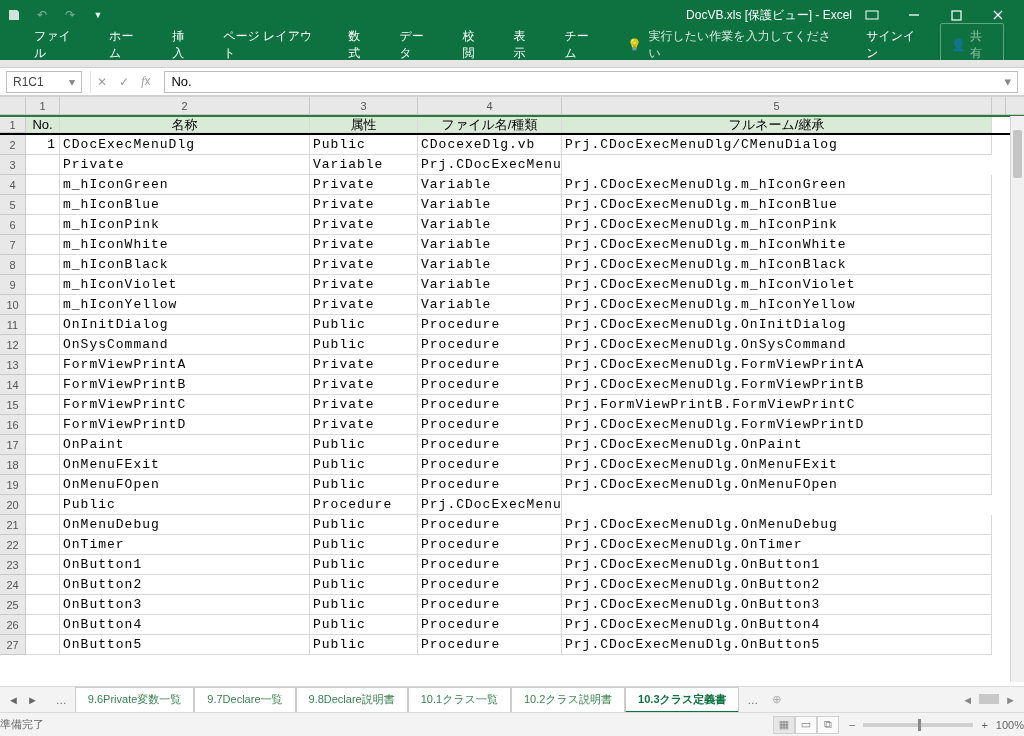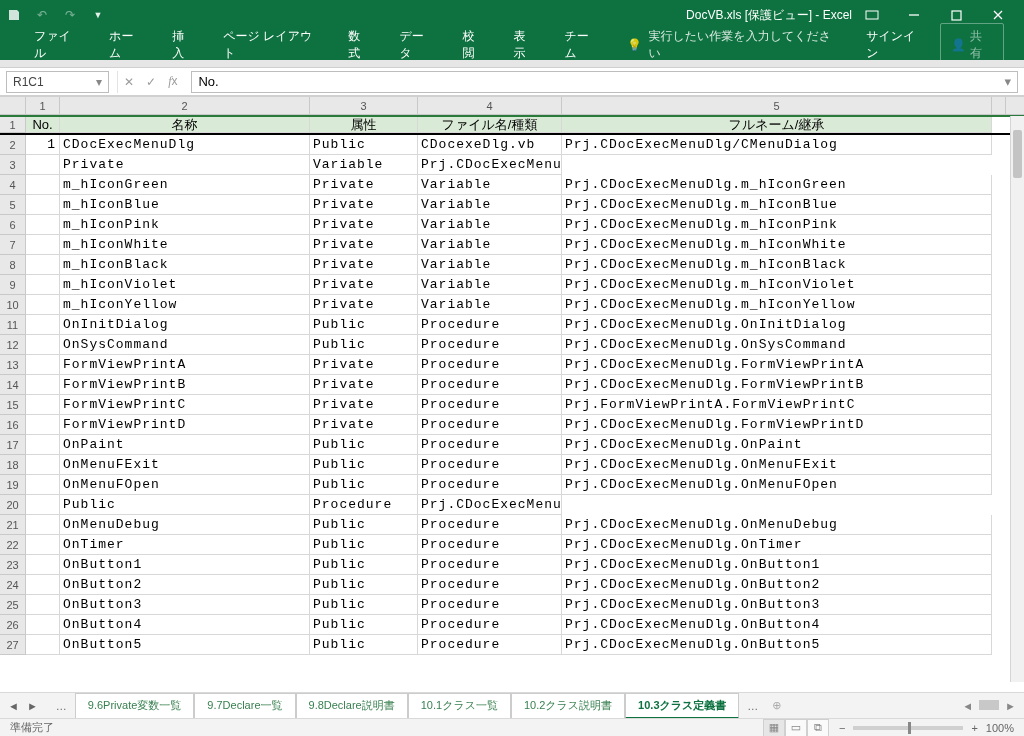--- a/index.html
+++ b/index.html
@@ -10,21 +10,21 @@
 .titlebar .title{flex:1;text-align:right;font-size:12px}
 .winbtns{display:flex;gap:2px}
 .winbtn{width:40px;height:26px;display:flex;align-items:center;justify-content:center;color:#fff}
 .ribbon{height:30px;background:#0d7240;color:#fff;display:flex;align-items:center;padding:0 20px;gap:0}
 .ribbon .tab{padding:0 14px;height:30px;display:flex;align-items:center;font-size:12px;cursor:pointer}
 .ribbon .spacer{flex:1}
 .ribbon .signin{padding:0 14px}
 .ribbon .share{padding:4px 10px;border:1px solid rgba(255,255,255,.35);border-radius:2px;display:flex;align-items:center;gap:4px;color:rgba(255,255,255,.55)}
 .subline{height:8px;background:#e6e6e6;border-bottom:1px solid #d0d0d0}
 .fxbar{height:28px;background:#fff;border-bottom:1px solid #d0d0d0;display:flex;align-items:center;padding:0 6px;gap:8px}
-.namebox{width:103px;height:22px;border:1px solid #bdbdbd;display:flex;align-items:center;padding:0 6px;font-size:12px;color:#444}
+.namebox{width:76px;height:22px;border:1px solid #bdbdbd;display:flex;align-items:center;padding:0 6px;font-size:12px;color:#444}
 .namebox .dd{margin-left:auto;color:#888}
 .fxbtns{display:flex;align-items:center;gap:12px;color:#9c9c9c;padding:0 6px;border-left:1px solid #e3e3e3;height:22px}
 .fxbox{flex:1;height:22px;border:1px solid #bdbdbd;display:flex;align-items:center;padding:0 6px;font-size:13px}
 .fxbox::after{content:"▾";margin-left:auto;color:#888}
 .sheet{flex:1;display:flex;flex-direction:column;overflow:hidden;border-top:1px solid #d0d0d0}
 .colhdr{display:grid;grid-template-columns:26px 34px 250px 108px 144px 430px 14px;height:18px;background:#e8e8e8;border-bottom:1px solid #c9c9c9;font-size:11px;color:#555}
 .colhdr div{border-right:1px solid #c9c9c9;display:flex;align-items:center;justify-content:center}
 .colhdr .corner{background:#e8e8e8}
 .grid{flex:1;overflow:hidden}
 .row{display:grid;grid-template-columns:26px 34px 250px 108px 144px 430px 14px;height:20px}
@@ -35,21 +35,21 @@
 .row.hdr{border-top:2px solid #2a7a3c;border-bottom:2px solid #000}
 .vsb{position:absolute;right:0;top:116px;bottom:54px;width:14px;background:#f1f1f1;border-left:1px solid #d5d5d5}
 .vsb .thumb{position:absolute;top:14px;left:2px;right:2px;height:48px;background:#c4c4c4;border-radius:2px}
 .tabs{height:26px;background:#f3f3f3;border-top:1px solid #d9d9d9;display:flex;align-items:center;padding:0 8px;gap:0;font-size:11px}
 .tabs .nav{display:flex;gap:8px;color:#666;padding-right:10px}
 .tabs .dots{padding:0 8px;color:#666}
 .stab{padding:4px 12px;border:1px solid #ccc;background:#fff;color:#388050;border-bottom:none;margin-top:0;cursor:pointer}
 .stab.active{border-bottom:2px solid #0d7240;color:#0d7240;font-weight:700}
 .tabs .add{margin-left:6px;color:#aaa}
 .tabs .hscroll{margin-left:auto;display:flex;gap:6px;color:#888}
-.status{height:18px;background:#f3f3f3;border-top:1px solid #d9d9d9;display:flex;align-items:center;padding:0 10px;font-size:11px;color:#666;gap:10px}
+.status{height:24px;background:#f3f3f3;border-top:1px solid #d9d9d9;display:flex;align-items:center;padding:0 0;font-size:11px;color:#666;gap:10px}
 .status .spacer{flex:1}
 .status .viewbtns{display:flex;gap:0}
 .status .vb{width:22px;height:18px;border:1px solid #d0d0d0;display:flex;align-items:center;justify-content:center;color:#888;background:#fafafa}
 .status .vb.on{background:#e6e6e6}
 .zoom{display:flex;align-items:center;gap:8px}
 .ztrack{width:110px;height:4px;background:#d0d0d0;position:relative}
 .zthumb{position:absolute;left:50%;top:-4px;width:3px;height:12px;background:#888}
 svg{display:block}
 </style>
 </head>
@@ -267,21 +267,21 @@
   <div class="c">Procedure</div>
   <div class="c">Prj.CDocExecMenuDlg.FormViewPrintB</div>
         <div></div>
       </div>
       <div class="row">
         <div class="rh">15</div>
   <div class="c num"></div>
   <div class="c">FormViewPrintC</div>
   <div class="c">Private</div>
   <div class="c">Procedure</div>
-  <div class="c">Prj.FormViewPrintA.FormViewPrintC</div>
+  <div class="c">Prj.FormViewPrintB.FormViewPrintC</div>
         <div></div>
       </div>
       <div class="row">
         <div class="rh">16</div>
   <div class="c num"></div>
   <div class="c">FormViewPrintD</div>
   <div class="c">Private</div>
   <div class="c">Procedure</div>
   <div class="c">Prj.CDocExecMenuDlg.FormViewPrintD</div>
         <div></div>

